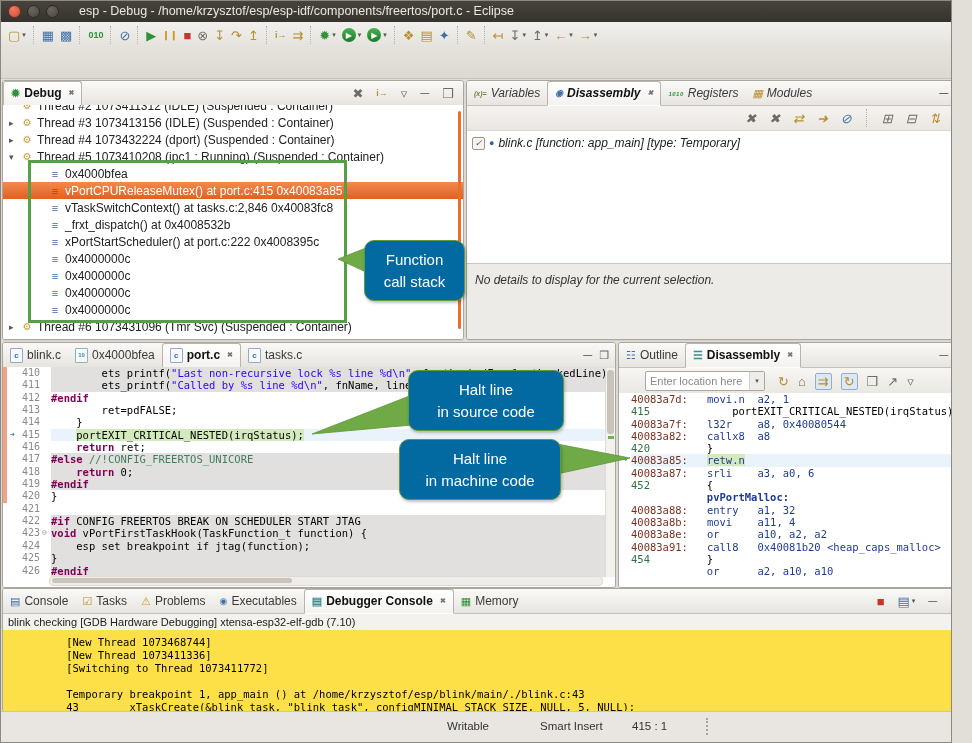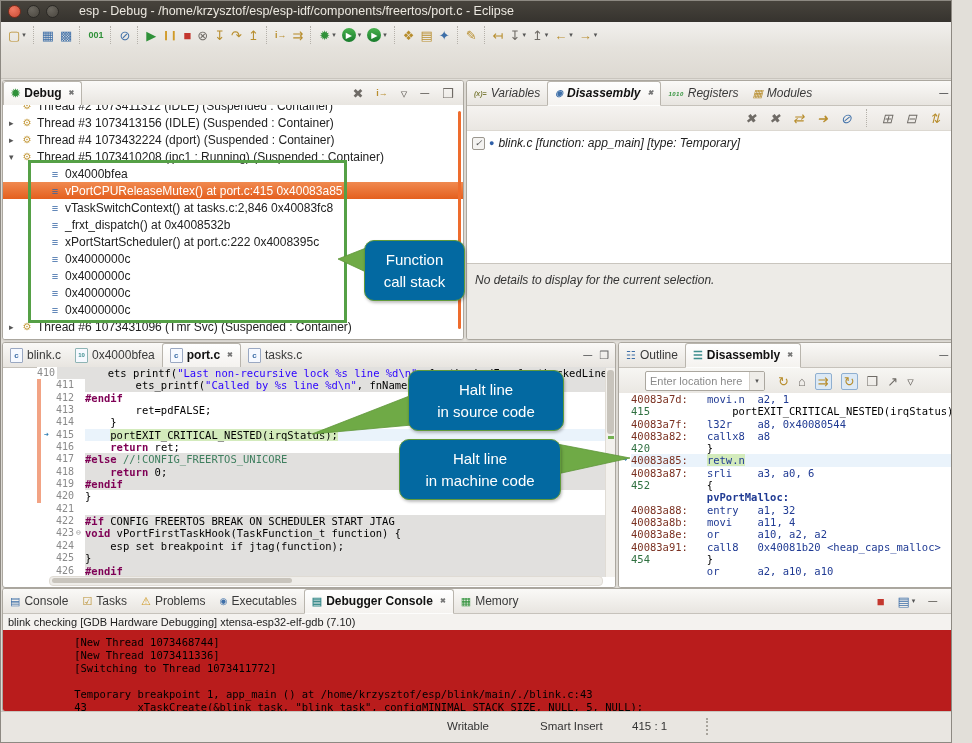--- a/index.html
+++ b/index.html
@@ -89,21 +89,21 @@
     background:linear-gradient(#F5F3F0,#EAE7E2);border-bottom:1px solid #DCD8D1;padding-right:8px;}
   .bp-row{display:flex;align-items:center;height:18px;padding-left:5px;gap:4px;font-size:12px;color:#222;margin-top:3px;}
   .bp-check{width:11px;height:11px;border:1px solid #9B978F;border-radius:2px;background:#F4F3F1;
     font-size:9px;line-height:10px;text-align:center;color:#555;}
   .bp-check::before{content:'✓';}
   .bp-ico{color:#2F5FA8;font-size:9px;}
   #bp-details{position:absolute;left:0;right:0;bottom:0;height:66px;background:#EDEBE7;
     border-top:1px solid #C9C5BE;font-size:12px;color:#333;padding:9px 11px 0 8px;}
 
   
-  #ed-body{position:absolute;left:0;top:24px;right:0;bottom:0;background:#fff;overflow:hidden;margin-left:34px;}
+  #ed-body{position:absolute;left:0;top:24px;right:0;bottom:0;background:#fff;overflow:hidden;}
   .cline{display:flex;height:12.35px;font-family:"DejaVu Sans Mono",monospace;font-size:10.5px;}
   .diffbar{width:4px;}
   .cline.diff .diffbar{background:#F2A384;}
   .lmark{width:11px;font-size:8px;line-height:12.35px;color:#2E7DB3;text-align:center;}
   .lnum{width:22px;text-align:right;color:#8A8A8A;font-size:10px;line-height:12.35px;padding-right:2px;}
   .lfold{width:9px;font-size:8px;line-height:12.35px;color:#999;}
   .lcode{flex:1;white-space:pre;line-height:12.35px;}
   .cline.inactive .lcode{background:#E1E0DE;}
   .cline.current .lcode{background:#EAF3FB;}
   .seg.kw,.seg.dir{color:#7F0055;font-weight:bold;}
@@ -133,21 +133,21 @@
   .combo-dd::before{content:'▾';}
   #dis-body{position:absolute;left:0;top:50px;right:0;bottom:0;background:#fff;overflow:hidden;}
   .drow{display:flex;height:12.3px;font-family:"DejaVu Sans Mono",monospace;font-size:10.5px;}
   .dmark{width:12px;font-size:8px;line-height:12.3px;color:#2E7DB3;text-align:center;}
   .dcode{flex:1;white-space:pre;line-height:12.3px;}
   .drow.current .dcode{background:#EAF3FB;}
 
   
   .con-sub{height:17px;background:#F4F2EF;border-bottom:1px solid #DDD9D2;font-size:11px;
     color:#222;padding:2px 0 0 5px;}
-  #con-body{position:absolute;left:0;top:41px;right:11px;bottom:0;background:#b91c1c;overflow:hidden;padding-left:8px;}
+  #con-body{position:absolute;left:0;top:41px;right:11px;bottom:0;background:#fde047;overflow:hidden;padding-left:0;}
   .con-line{height:13px;font-family:"DejaVu Sans Mono",monospace;font-size:10.5px;white-space:pre;color:#000;}
   .con-line.clip{margin-top:-6px;}
   #con-vscroll{position:absolute;right:0;top:24px;bottom:0;width:11px;background:#F3F1ED;border-left:1px solid #E0DCD5;}
   #con-vthumb{position:absolute;left:1px;top:20px;width:8px;height:55px;background:#C8C4BC;border-radius:3px;}
 
   
   #statusbar{position:absolute;left:0;right:0;top:711px;height:32px;background:#E9E6E1;
     border-top:1px solid #C9C5BE;}
   .sb-item{position:absolute;top:8px;font-size:11.5px;color:#333;}
   .sb-grip{position:absolute;left:706px;top:6px;height:17px;border-left:2px dotted #A8A49C;}
@@ -187,21 +187,21 @@
       <span class="tbi">
         <span class="g blue">▦</span>
 
       </span>
       <span class="tbi">
         <span class="g blue">▩</span>
 
       </span>
       <span class="tsep"></span>
       <span class="tbi">
-        <span class="g green small">001</span>
+        <span class="g green small">010</span>
 
       </span>
       <span class="tsep"></span>
       <span class="tbi">
         <span class="g blue">⊘</span>
 
       </span>
       <span class="tsep"></span>
       <span class="tbi">
         <span class="g green">▶</span>

